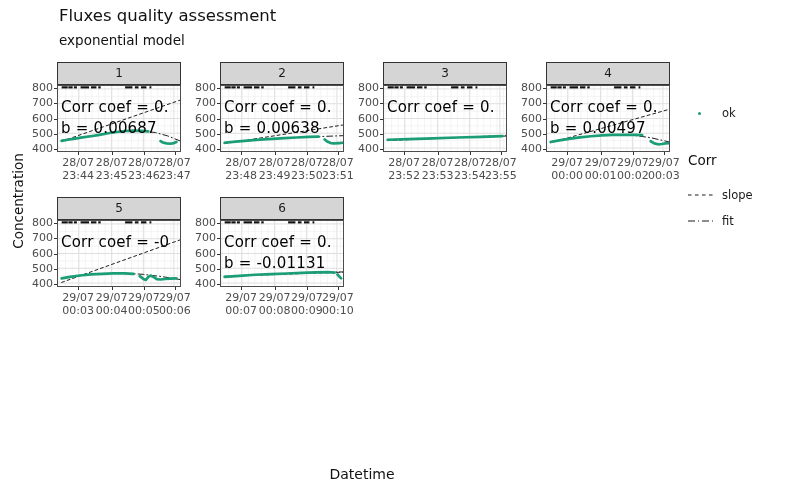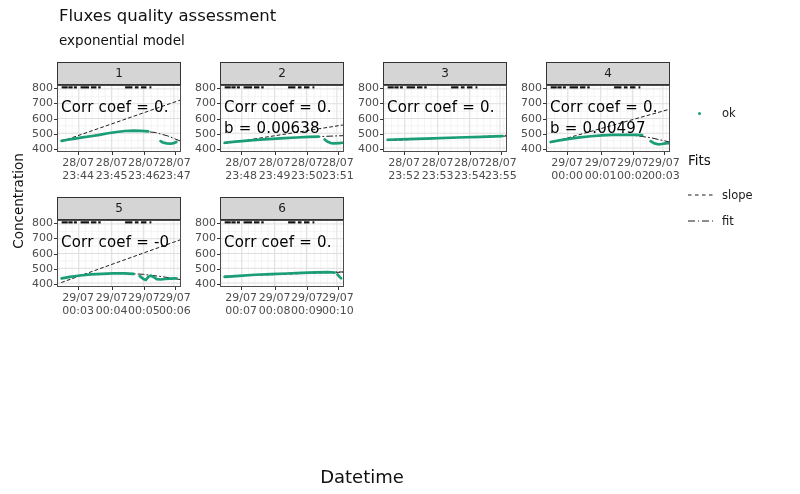--- a/index.html
+++ b/index.html
@@ -7,21 +7,21 @@
     width:800px;height:494px;position:relative;background:#ffffff;
     font-family:"DejaVu Sans","Liberation Sans",sans-serif;color:#1a1a1a;
     overflow:hidden;
   }
   .plot-title{position:absolute;left:59px;top:6px;font-size:16.5px;color:#111;}
   .plot-subtitle{position:absolute;left:59px;top:32px;font-size:13.5px;color:#111;}
   .y-axis-title{
     position:absolute;left:-62px;top:193px;width:160px;text-align:center;
     font-size:13.5px;color:#111;transform:rotate(-90deg);
   }
-  .x-axis-title{position:absolute;left:362px;top:466px;transform:translateX(-50%);font-size:18px;color:#111;text-align:center;}
+  .x-axis-title{position:absolute;left:362px;top:466px;transform:translateX(-50%);font-size:14px;color:#111;text-align:center;}
 
   .facet{position:absolute;width:160px;height:130px;}
   .strip{
     position:absolute;left:30px;top:0;width:124px;height:23px;
     background:#d5d5d5;border:1px solid #333;box-sizing:border-box;
   }
   .strip-label{width:100%;text-align:center;font-size:12px;line-height:21px;color:#1a1a1a;}
   .panel{
     position:absolute;left:30px;top:23px;width:124px;height:67px;
     background:#fff;border:1px solid #4d4d4d;box-sizing:border-box;overflow:hidden;
@@ -114,20 +114,21 @@
           <rect x="68.2" y="0.3" width="7.4399999999999995" height="2.2" fill="#111"></rect>
           <rect x="78.12" y="0.3" width="3.7199999999999998" height="2.2" fill="#111"></rect>
           <rect x="84.32000000000001" y="0.3" width="5.58" height="2.2" fill="#111"></rect>
           <rect x="93" y="0.3" width="1.8599999999999999" height="2.2" fill="#111"></rect>
           <polyline points="3.7,57.0 124.0,14.6" fill="none" stroke="#1a1a1a" stroke-width="1" stroke-linecap="round" stroke-linejoin="round" stroke-dasharray="3 3"></polyline>
           <polyline points="3.7,56.0 24.8,52.7 49.6,48.9 68.2,46.6 84.3,46.3 99.2,48.0 111.6,51.5 124.0,56.6" fill="none" stroke="#1a1a1a" stroke-width="1" stroke-linecap="round" stroke-linejoin="round" stroke-dasharray="6 3 1 3"></polyline>
           <polyline points="3.7,56.6 9.9,55.4 17.4,54.2 24.8,53.0 33.5,51.8 42.2,50.3 50.8,48.7 59.5,47.4 68.2,46.4 76.9,46.1 84.3,46.3 91.8,46.7" fill="none" stroke="#1b9e77" stroke-width="2.8" stroke-linecap="round" stroke-linejoin="round"></polyline>
           <polyline points="104.2,56.8 106.6,58.2 110.4,59.2 114.1,59.5 117.8,58.8 120.3,57.7" fill="none" stroke="#1b9e77" stroke-width="2.8" stroke-linecap="round" stroke-linejoin="round"></polyline>
         </svg>
         <div class="ann corr">Corr coef = 0.</div>
+        <div class="ann bval">b = 0.00687</div>
       </div>
       <div class="xtick-mark" style="left: 51.08px;"></div>
       <div class="xtick-label" style="left: 51.08px;">28/07
 23:44</div>
       <div class="xtick-mark" style="left: 84.56px;"></div>
       <div class="xtick-label" style="left: 84.56px;">28/07
 23:45</div>
       <div class="xtick-mark" style="left: 116.8px;"></div>
       <div class="xtick-label" style="left: 116.8px;">28/07
 23:46</div>
@@ -505,20 +506,21 @@
           <rect x="68.2" y="0.3" width="7.4399999999999995" height="2.2" fill="#111"></rect>
           <rect x="78.12" y="0.3" width="3.7199999999999998" height="2.2" fill="#111"></rect>
           <rect x="84.32000000000001" y="0.3" width="5.58" height="2.2" fill="#111"></rect>
           <rect x="93" y="0.3" width="1.8599999999999999" height="2.2" fill="#111"></rect>
           <polyline points="3.7,57.0 124.0,52.7" fill="none" stroke="#1a1a1a" stroke-width="1" stroke-linecap="round" stroke-linejoin="round" stroke-dasharray="3 3"></polyline>
           <polyline points="3.7,57.4 37.2,55.3 74.4,53.8 105.4,52.8 124.0,52.5" fill="none" stroke="#1a1a1a" stroke-width="1" stroke-linecap="round" stroke-linejoin="round" stroke-dasharray="6 3 1 3"></polyline>
           <polyline points="3.7,57.7 18.6,56.5 34.7,55.4 50.8,54.7 67.0,54.1 81.8,53.4 96.7,53.0 109.1,52.8 115.3,53.3" fill="none" stroke="#1b9e77" stroke-width="2.8" stroke-linecap="round" stroke-linejoin="round"></polyline>
           <polyline points="118.4,55.1 120.3,57.3 122.1,59.1" fill="none" stroke="#1b9e77" stroke-width="2.8" stroke-linecap="round" stroke-linejoin="round"></polyline>
         </svg>
         <div class="ann corr">Corr coef = 0.</div>
+        <div class="ann bval">b = -0.01131</div>
       </div>
       <div class="xtick-mark" style="left: 51.08px;"></div>
       <div class="xtick-label" style="left: 51.08px;">29/07
 00:07</div>
       <div class="xtick-mark" style="left: 84.56px;"></div>
       <div class="xtick-label" style="left: 84.56px;">29/07
 00:08</div>
       <div class="xtick-mark" style="left: 116.8px;"></div>
       <div class="xtick-label" style="left: 116.8px;">29/07
 00:09</div>
@@ -528,21 +530,21 @@
     </div>
   </div>
 
 <div class="legend">
   <div class="legend-item">
     <span class="legend-key">
         <span class="key-dot"></span>
       </span>
     <span>ok</span>
   </div>
-  <div class="legend-title fits">Fits</div>
+  <div class="legend-title fits">Corr</div>
   <div class="legend-item">
     <span class="legend-key">
       <svg width="26" height="4" viewBox="0 0 26 4">
           <line x1="0" y1="2" x2="26" y2="2" stroke="#1a1a1a" stroke-width="1.2" stroke-dasharray="3.5 3.5"></line>
         </svg>
     </span>
     <span>slope</span>
   </div>
   <div class="legend-item">
     <span class="legend-key">

